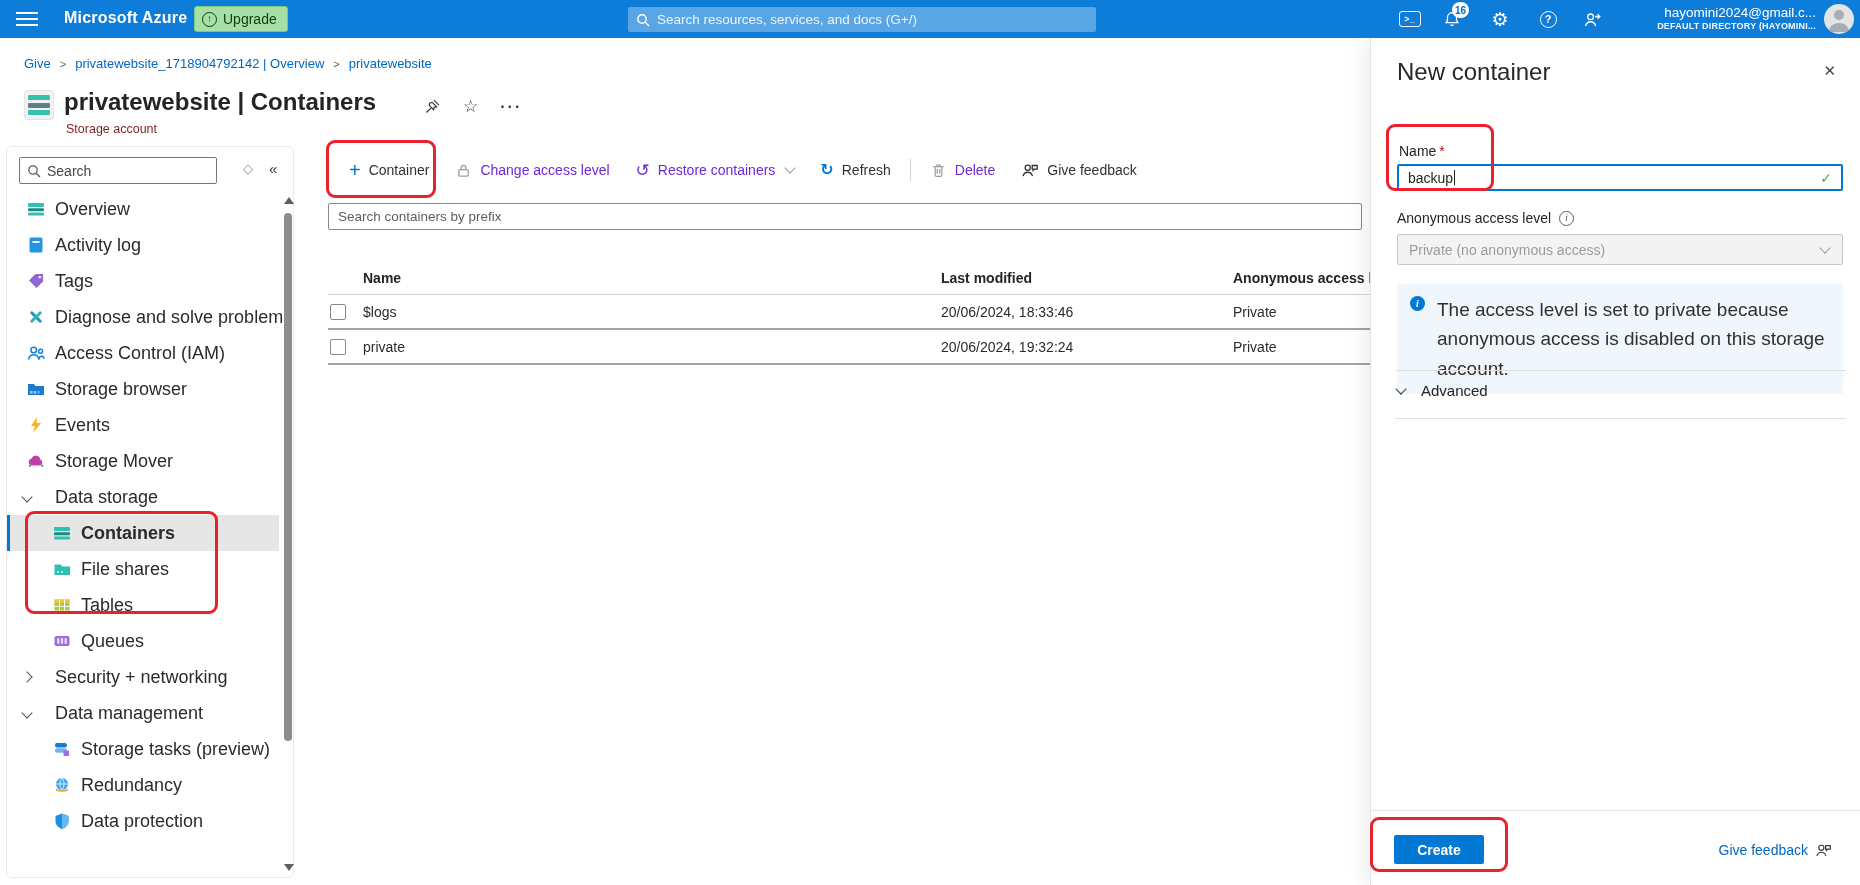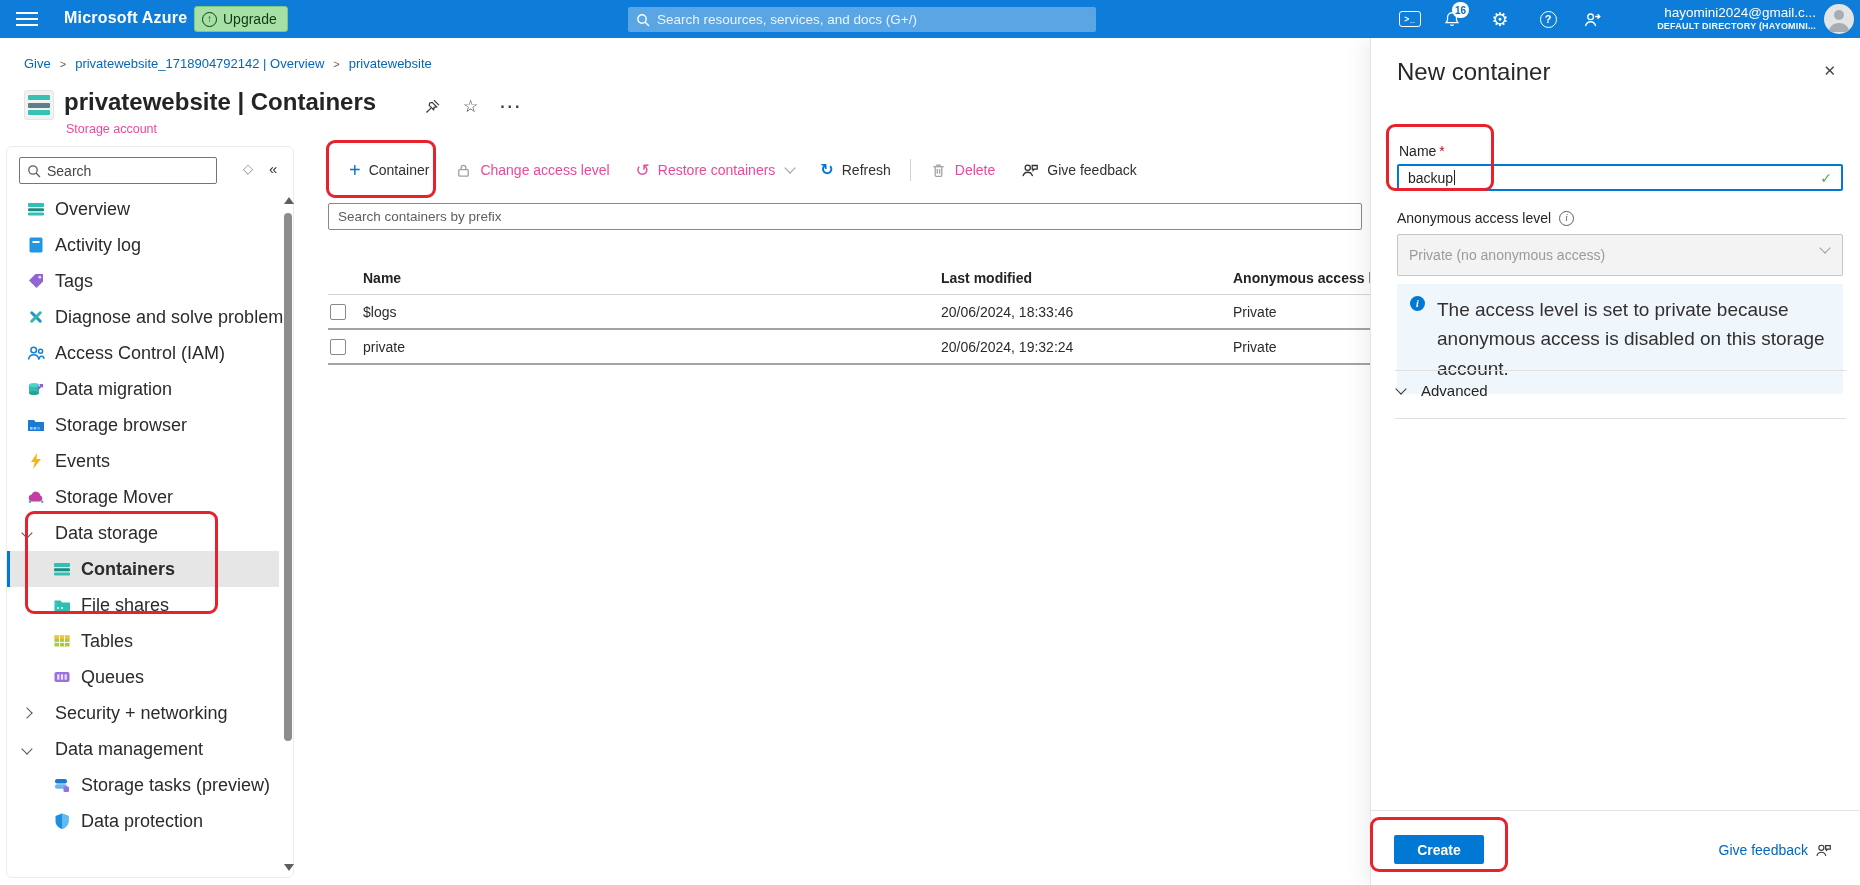--- a/index.html
+++ b/index.html
@@ -39,21 +39,21 @@
   #breadcrumb a{color:#0067c0;text-decoration:none;cursor:pointer}
   #breadcrumb .sep{color:#605e5c;font-size:11px}
   #title-icon{position:absolute;left:24px;top:90px;width:30px;height:30px;border-radius:3px;background:#f3f2f1;
     border:1px solid #e5e4e3;padding:4px 3px;display:flex;flex-direction:column;justify-content:space-between}
   #title-icon i{display:block;height:5px;border-radius:1px}
   #title-icon i:nth-child(1){background:#35c2b3}#title-icon i:nth-child(2){background:#5a8089}#title-icon i:nth-child(3){background:#35c2b3}
   #page-title{position:absolute;left:64px;top:88px;font-size:24px;color:#242424}
   #page-title .strong{font-weight:bold}
   #title-actions{position:absolute;left:424px;top:96px;display:flex;gap:22px;align-items:center;color:#3b3a39}
   #title-actions>span{cursor:pointer}
-  #subtitle{position:absolute;left:66px;top:122px;font-size:12.5px;color:#ec4899}
+  #subtitle{position:absolute;left:66px;top:122px;font-size:12.5px;color:#7f1d1d}
 
   
   #sidebar{position:absolute;left:6px;top:146px;width:288px;height:732px;background:#fff;
     border:1px solid #ececec;border-radius:6px;z-index:5}
   #side-search{position:absolute;left:12px;top:10px;width:198px;height:27px;border:1px solid #757575;border-radius:2px;
     display:flex;align-items:center;gap:6px;padding:0 7px;background:#fff}
   #side-search input{flex:1;border:none;outline:none;font-size:14px;color:#323130;min-width:0}
   #side-search input::placeholder{color:#484644}
   #side-diamond{position:absolute;left:236px;top:14px;color:#8a8886;font-size:13px;cursor:pointer}
   #side-collapse{position:absolute;left:262px;top:13px;color:#323130;font-size:15px;cursor:pointer}
@@ -71,21 +71,21 @@
   .cv.right{transform:rotate(-45deg)}
   
   #sb-track{position:absolute;left:276px;top:50px;width:10px;bottom:6px}
   #sb-up{position:absolute;left:1px;top:0;width:0;height:0;border-left:5px solid transparent;border-right:5px solid transparent;border-bottom:7px solid #5f5f5f;cursor:pointer}
   #sb-down{position:absolute;left:1px;bottom:0;width:0;height:0;border-left:5px solid transparent;border-right:5px solid transparent;border-top:7px solid #5f5f5f;cursor:pointer}
   #sb-thumb{position:absolute;left:1px;top:16px;width:8px;height:528px;background:#8d8d8d;border-radius:4px;cursor:grab}
 
   
   #toolbar{position:absolute;left:336px;top:150px;height:40px;display:flex;align-items:center;z-index:6}
   .titem{display:flex;align-items:center;gap:8px;padding:0 13px;font-size:14px;color:#323130;cursor:pointer;white-space:nowrap}
-  .titem.disabled{color:#ec4899;cursor:default}
+  .titem.disabled{color:#6d28d9;cursor:default}
   .titem .tic{display:flex;align-items:center}
   .tdiv{width:1px;height:22px;background:#d1d1d1;margin:0 6px}
   #filter-input{position:absolute;left:328px;top:203px;width:1034px;height:27px;border:1px solid #8a8886;border-radius:2px;
     padding:0 9px;font-size:13.5px;color:#323130;outline:none;z-index:4;background:#fff}
   #filter-input::placeholder{color:#605e5c}
   #table{position:absolute;left:328px;top:264px;width:1042px;overflow:hidden;z-index:4}
   #thead{position:relative;height:31px;border-bottom:1px solid #d6d4d2;font-weight:bold;font-size:14px;color:#242424}
   #thead span{position:absolute;top:6px;white-space:nowrap;cursor:pointer}
   .trow{position:relative;height:35px;border-bottom:2px solid #a3a3a3;font-size:14px;cursor:pointer}
   .trow .cb{position:absolute;left:2px;top:9px;width:16px;height:16px;border:1px solid #8a8886;border-radius:2px;background:#fff;cursor:pointer}
@@ -99,21 +99,21 @@
   #panel-close{position:absolute;right:24px;top:24px;font-size:15px;color:#484644;cursor:pointer}
   #name-label{position:absolute;left:28px;top:105px;font-size:14px;color:#242424}
   #name-label .req{color:#b10e1c;margin-left:3px}
   #name-input{position:absolute;left:26px;top:126px;width:446px;height:27px;border:2px solid #0078d4;border-radius:2px;
     display:flex;align-items:center;padding:0 9px;font-size:14px;color:#201f1e;background:#fff}
   #name-input .caret{display:inline-block;width:1px;height:15px;background:#222;margin-left:1px}
   #name-check{position:absolute;right:9px;top:4px;color:#57a64a;font-size:14px;font-weight:bold}
   #access-label{position:absolute;left:26px;top:172px;font-size:14px;color:#242424;display:flex;align-items:center;gap:8px}
   .info-i{width:15px;height:15px;border:1px solid #605e5c;border-radius:50%;color:#605e5c;font-size:9.5px;
     display:inline-flex;align-items:center;justify-content:center;font-style:italic;font-family:"Liberation Serif",serif}
-  #access-select{position:absolute;left:26px;top:196px;width:446px;height:42px;background:#f3f3f3;border:1px solid #c8c6c4;
+  #access-select{position:absolute;left:26px;top:196px;width:446px;height:31px;background:#f3f3f3;border:1px solid #c8c6c4;
     border-radius:2px;display:flex;align-items:center;padding:0 11px;font-size:14px;color:#9d9b99;cursor:default}
   #access-select .cv{position:absolute;right:13px;top:9px;border-color:#a19f9d}
   #info-box{position:absolute;left:26px;top:246px;width:446px;min-height:64px;background:#eff6fc;border-radius:2px;padding:11px 14px 11px 40px}
   #info-box .bluei{position:absolute;left:13px;top:12px;width:15px;height:15px;border-radius:50%;background:#0078d4;color:#fff;
     font-size:10px;font-style:italic;font-weight:bold;display:flex;align-items:center;justify-content:center;font-family:"Liberation Serif",serif}
   #info-box .txt{font-size:19px;line-height:1.55;color:#323130}
   .pdiv{position:absolute;left:24px;right:14px;height:1px;background:#e1dfdd}
   #adv-row{position:absolute;left:26px;top:344px;display:flex;align-items:center;gap:16px;font-size:15px;color:#242424;cursor:pointer}
   #adv-row .cv{border-color:#3b3a39;margin-top:-3px}
   #panel-bottom-div{position:absolute;left:0;right:0;top:772px;height:1px;background:#e5e5e5}
@@ -274,32 +274,20 @@
               <circle cx="13.6" cy="7.2" r="2"></circle>
               <path d="M11.8 15.3c.4-2 1.4-3 2.8-3 1.2 0 2.2.8 2.7 2.5"></path>
             </g>
           </svg>
         </span>
         <span class="lbl">Access Control (IAM)</span>
       </div>
       <div class="si item">
         <span class="ico">
           <svg width="18" height="18" viewBox="0 0 18 18">
-            <rect x="2" y="5" width="10" height="8" fill="#2fbfb0"></rect>
-            <ellipse cx="7" cy="5" rx="5" ry="2.1" fill="#49d6c6"></ellipse>
-            <ellipse cx="7" cy="13" rx="5" ry="2.1" fill="#27a396"></ellipse>
-            <path d="M10.5 9.5 15.5 4.5" stroke="#8f5ad8" stroke-width="2"></path>
-            <path d="M12 4h4v4z" fill="#8f5ad8"></path>
-          </svg>
-        </span>
-        <span class="lbl">Data migration</span>
-      </div>
-      <div class="si item">
-        <span class="ico">
-          <svg width="18" height="18" viewBox="0 0 18 18">
             <path d="M1 4h6l1.5 2H17v9H1z" fill="#1e79d0"></path>
             <rect x="3" y="11" width="2.6" height="2.6" fill="#8fd0ff"></rect>
             <rect x="6.6" y="11" width="2.6" height="2.6" fill="#8fd0ff"></rect>
             <rect x="10.2" y="11" width="2.6" height="2.6" fill="#55aef0"></rect>
           </svg>
         </span>
         <span class="lbl">Storage browser</span>
       </div>
       <div class="si item">
         <span class="ico">
@@ -375,20 +363,30 @@
       </div>
       <div class="si sub">
         <span class="ico">
           <svg width="18" height="18" viewBox="0 0 18 18">
             <rect x="2" y="3" width="12" height="4.5" rx="2" fill="#1e79d0"></rect>
             <rect x="2" y="8.2" width="12" height="4.5" rx="2" fill="#6cb5ef"></rect>
             <rect x="10.5" y="10.5" width="5.5" height="5.5" rx="1" fill="#9a6fe0"></rect>
           </svg>
         </span>
         <span class="lbl">Storage tasks (preview)</span>
+      </div>
+      <div class="si sub">
+        <span class="ico">
+          <svg width="18" height="18" viewBox="0 0 18 18">
+            <circle cx="9" cy="8" r="6" fill="#3aa7ee"></circle>
+            <path d="M9 2a9.5 9.5 0 0 0 0 12M9 2a9.5 9.5 0 0 1 0 12M3.3 8h11.4" stroke="#d9effd" stroke-width="1" fill="none"></path>
+            <path d="M3 13.5a7.5 3.5 0 0 0 12 0" stroke="#f0a33c" stroke-width="1.8" fill="none"></path>
+          </svg>
+        </span>
+        <span class="lbl">Redundancy</span>
       </div>
       <div class="si sub">
         <span class="ico">
           <svg width="18" height="18" viewBox="0 0 18 18">
             <path d="M9 1.5 15.5 4v5c0 4-2.8 6.7-6.5 8C5.3 15.7 2.5 13 2.5 9V4z" fill="#1e8fe0"></path>
             <path d="M9 1.5 15.5 4v5c0 4-2.8 6.7-6.5 8z" fill="#63b9f2"></path>
           </svg>
         </span>
         <span class="lbl">Data protection</span>
       </div>

